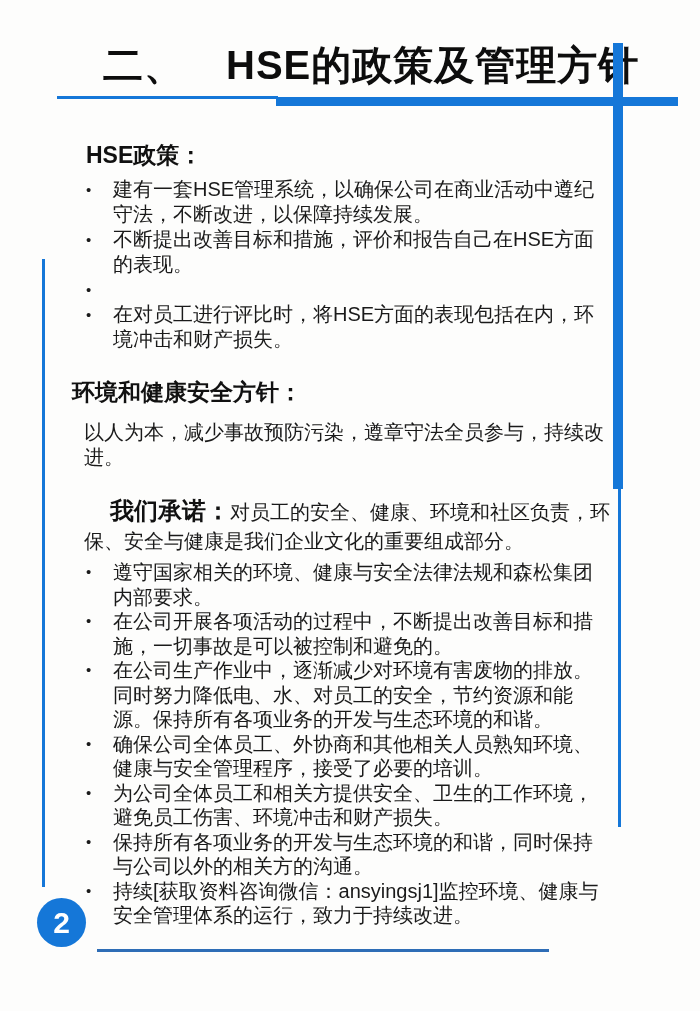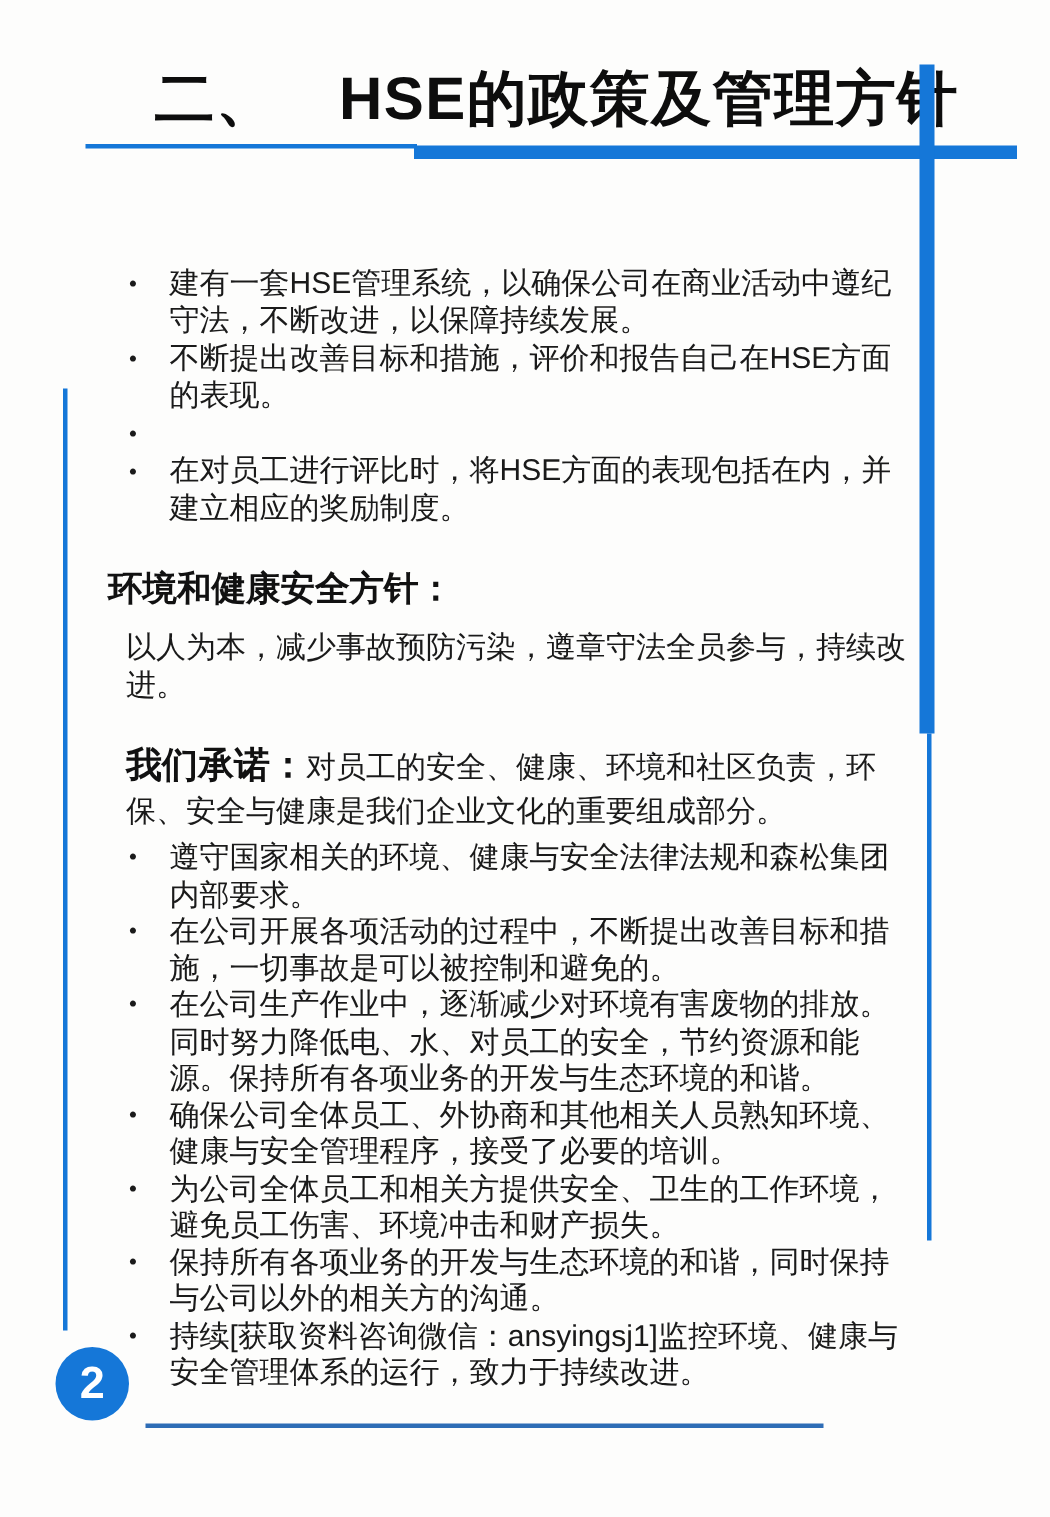--- a/index.html
+++ b/index.html
@@ -98,20 +98,21 @@
     position:absolute;
     left:84px; top:496px;
     width:532px;
     font-size:20px;
     line-height:29px;
   }
   .promise-lead{
     font-size:24px;
     font-weight:bold;
     color:#111;
+    margin-left:26px;
   }
   .page-number{
     position:absolute;
     left:37px; top:898px;
     width:49px; height:49px;
     border-radius:50%;
     background:var(--accent);
     color:#fff;
     font-size:30px;
     font-weight:bold;
@@ -131,36 +132,37 @@
 
 <div class="page">
 
   <div class="slide-title">二、　HSE的政策及管理方针</div>
   <div class="underline-thin"></div>
   <div class="underline-thick"></div>
   <div class="right-bar-thick"></div>
   <div class="right-bar-thin"></div>
   <div class="left-line"></div>
 
+  <div class="sec-heading h-policy">HSE政策：</div>
 
   <ul class="list list-1 body-text">
     <li class="li">
       <span class="bullet">•</span>
       <span>建有一套HSE管理系统，以确保公司在商业活动中遵纪守法，不断改进，以保障持续发展。</span>
     </li>
     <li class="li">
       <span class="bullet">•</span>
       <span>不断提出改善目标和措施，评价和报告自己在HSE方面的表现。</span>
     </li>
     <li class="li">
       <span class="bullet">•</span>
     </li>
     <li class="li">
       <span class="bullet">•</span>
-      <span>在对员工进行评比时，将HSE方面的表现包括在内，并建立相应的奖励制度。</span>
+      <span>在对员工进行评比时，将HSE方面的表现包括在内，环境冲击和财产损失。</span>
     </li>
   </ul>
 
   <div class="sec-heading h-guideline">环境和健康安全方针：</div>
   <div class="para-guideline body-text">以人为本，减少事故预防污染，遵章守法全员参与，持续改进。</div>
 
   <div class="promise">
     <span class="promise-lead">我们承诺：</span><span>对员工的安全、健康、环境和社区负责，环保、安全与健康是我们企业文化的重要组成部分。</span>
   </div>
 

